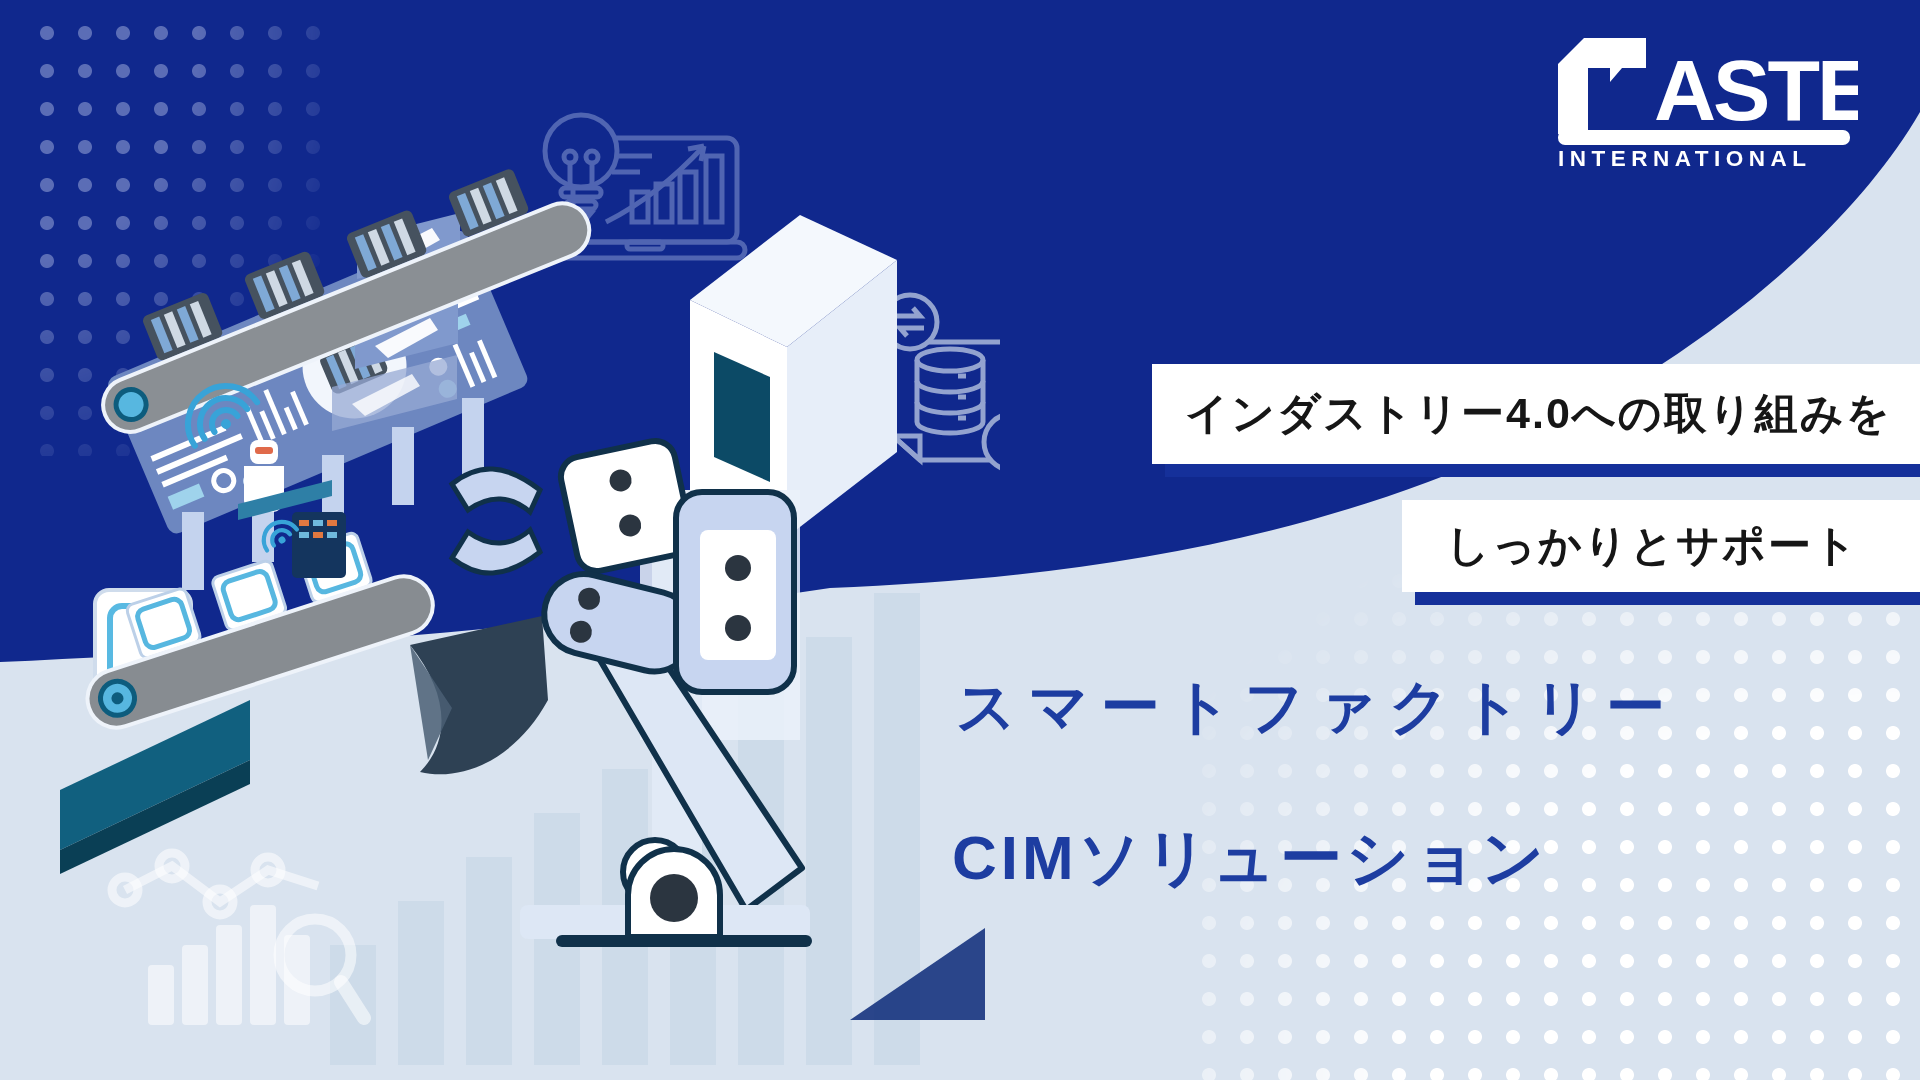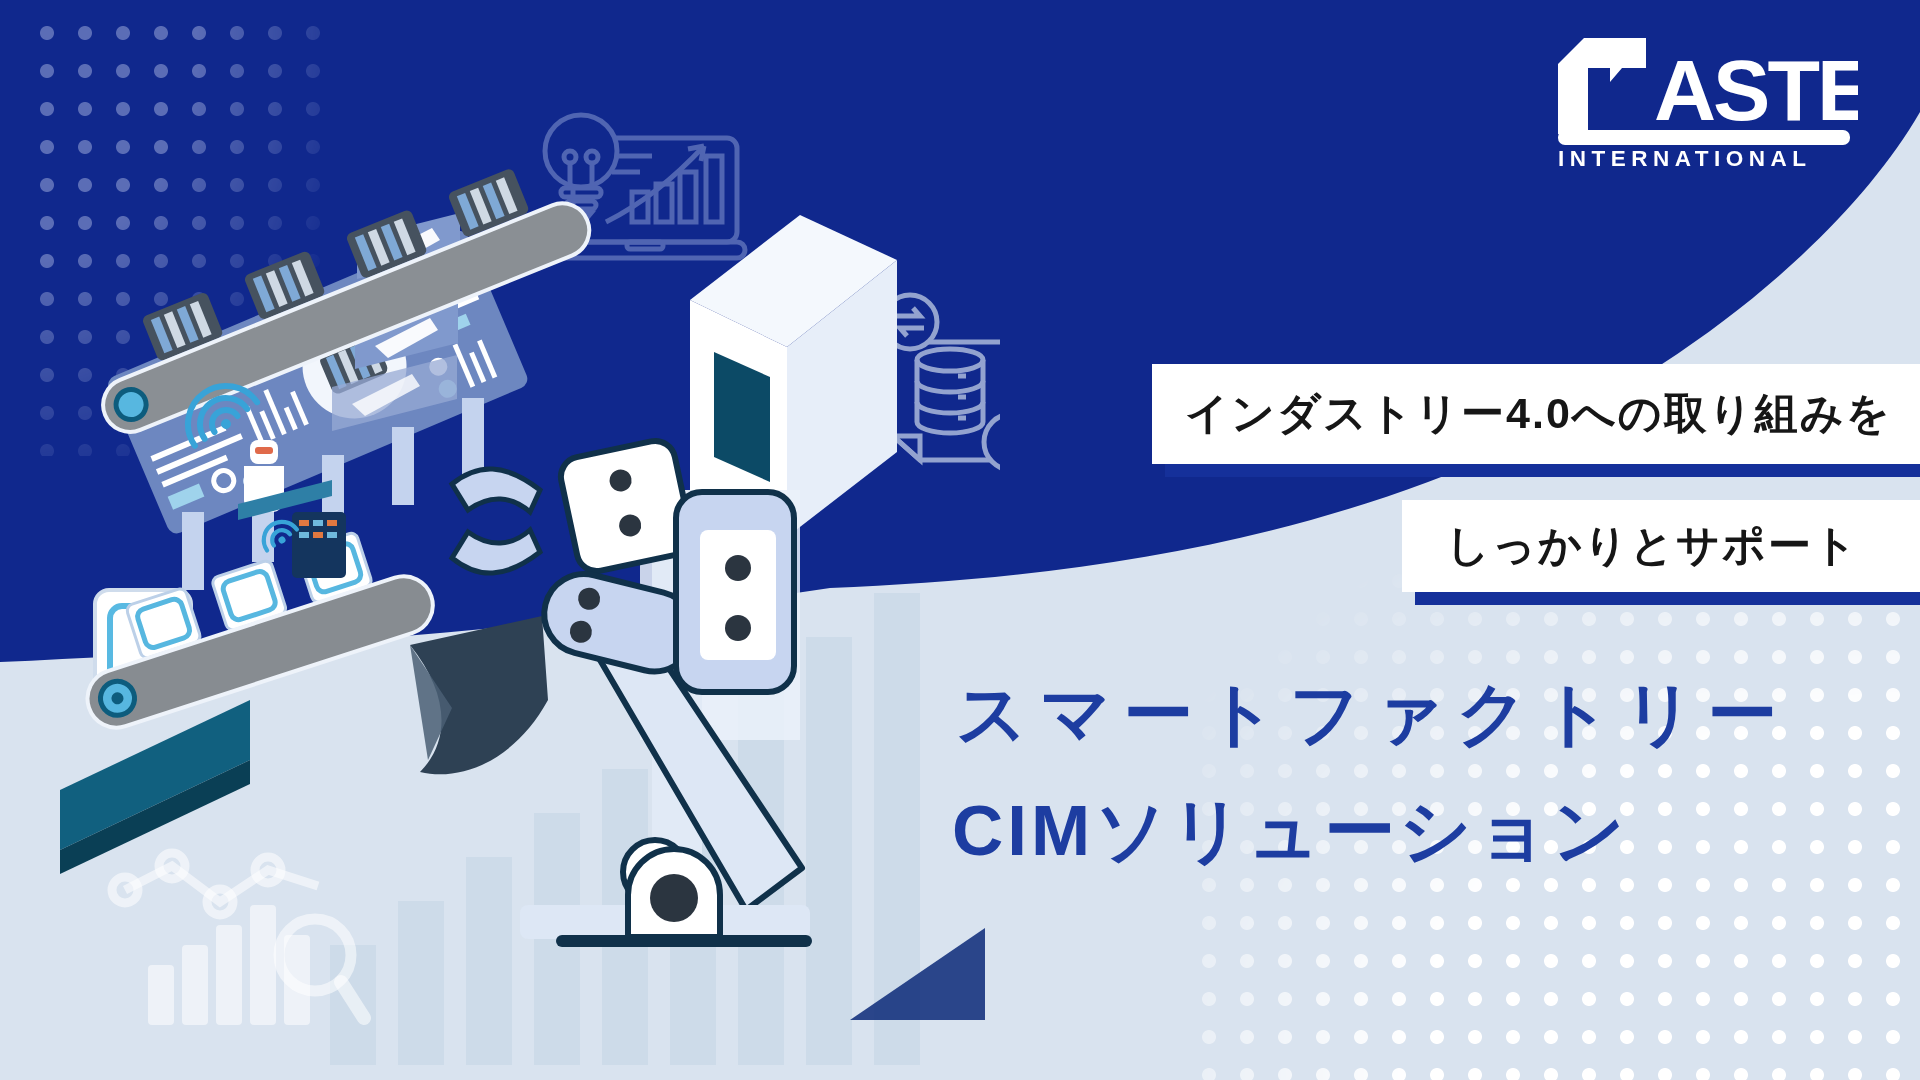--- a/index.html
+++ b/index.html
@@ -25,22 +25,22 @@
     -webkit-mask-image:radial-gradient(ellipse at 100% 100%,#000 48%,transparent 86%);
     mask-image:radial-gradient(ellipse at 100% 100%,#000 48%,transparent 86%);}
   .logo{position:absolute;left:1558px;top:38px;width:300px;color:#fff;}
   .ribbon{position:absolute;background:#fff;color:var(--ink);font-weight:bold;
     box-shadow:13px 13px 0 0 var(--ribbon-shadow);display:flex;align-items:center;}
   .ribbon-1{left:1152px;top:364px;width:768px;height:100px;font-size:43px;
     letter-spacing:2px;padding-left:33px;}
   .ribbon-2{left:1402px;top:500px;width:518px;height:92px;font-size:43px;
     letter-spacing:2px;padding-left:44px;}
   .headline{position:absolute;color:var(--title-blue);font-weight:bold;white-space:nowrap;}
-  .headline-1{left:956px;top:668px;font-size:70px;letter-spacing:12px;}
-  .headline-2{left:952px;top:784px;font-size:71px;letter-spacing:4px;}
+  .headline-1{left:956px;top:668px;font-size:59px;letter-spacing:12px;}
+  .headline-2{left:952px;top:816px;font-size:62px;letter-spacing:4px;}
   .illu{position:absolute;left:0;top:60px;width:1000px;height:1020px;}
   svg text.logo-word{font-family:"Liberation Sans","DejaVu Sans",sans-serif;font-weight:bold;}
 </style>
 </head>
 <body>
 
 <div class="stage">
 
   <svg class="navy-sweep" viewBox="0 0 1920 1080" preserveAspectRatio="none">
     <path d="M0,0 H1920 V112 C1840,250 1650,400 1428,482

